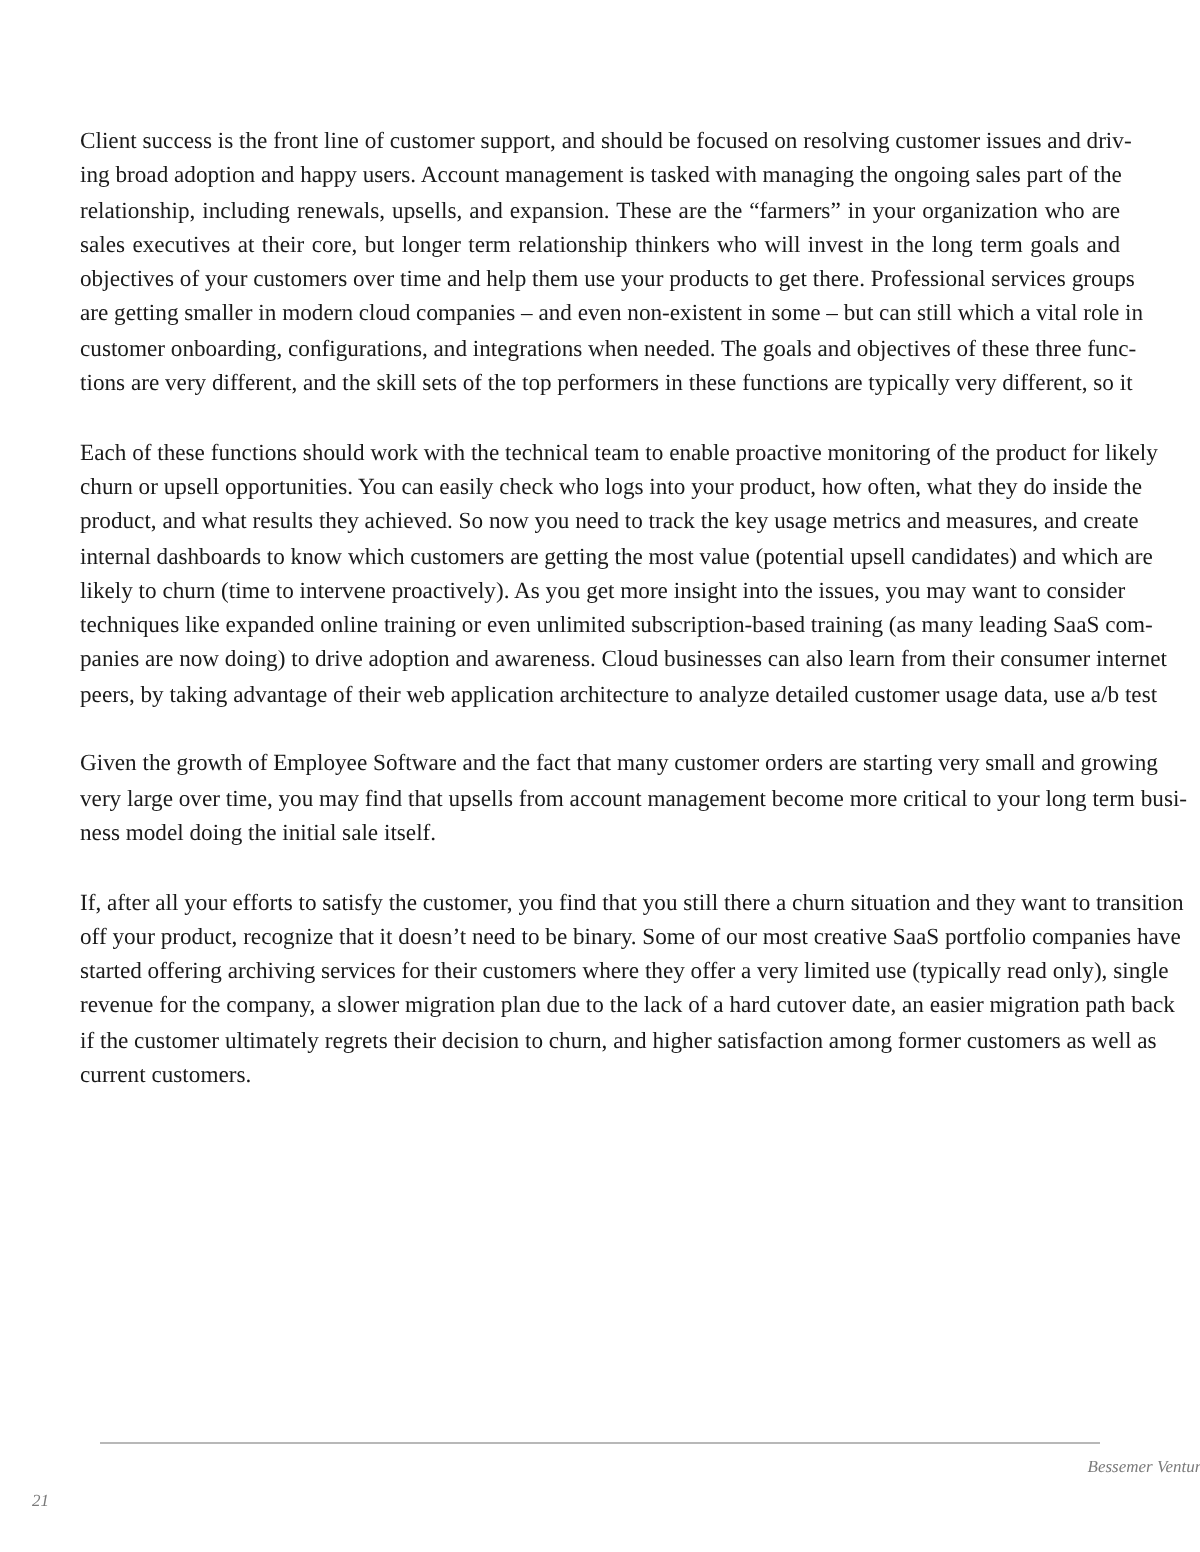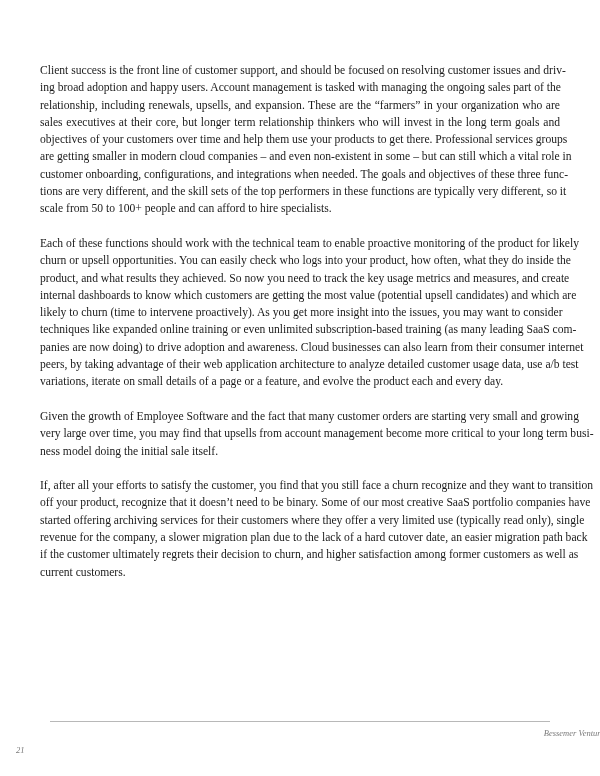--- a/index.html
+++ b/index.html
@@ -26,40 +26,38 @@
   <div class="content">
     <p>
       <span class="line">Client success is the front line of customer support, and should be focused on resolving customer issues and driv-</span>
       <span class="line">ing broad adoption and happy users.  Account management is tasked with managing the ongoing sales part of the</span>
       <span class="line">relationship, including renewals, upsells, and expansion. These are the “farmers” in your organization who are</span>
       <span class="line">sales executives at their core, but longer term relationship thinkers who will invest in the long term goals and</span>
       <span class="line">objectives of your customers over time and help them use your products to get there. Professional services groups</span>
       <span class="line">are getting smaller in modern cloud companies – and even non-existent in some – but can still which a vital role in</span>
       <span class="line">customer onboarding, configurations, and integrations when needed. The goals and objectives of these three func-</span>
       <span class="line">tions are very different, and the skill sets of the top performers in these functions are typically very different, so it</span>
-      <span class="line last">scale from 50 to 100+ people and can afford to hire specialists.</span>
     </p>
     <p>
       <span class="line">Each of these functions should work with the technical team to enable proactive monitoring of the product for likely</span>
       <span class="line">churn or upsell opportunities. You can easily check who logs into your product, how often, what they do inside the</span>
       <span class="line">product, and what results they achieved. So now you need to track the key usage metrics and measures, and create</span>
       <span class="line">internal dashboards to know which customers are getting the most value (potential upsell candidates) and which are</span>
       <span class="line">likely to churn (time to intervene proactively). As you get more insight into the issues, you may want to consider</span>
       <span class="line">techniques like expanded online training or even unlimited subscription-based training (as many leading SaaS com-</span>
       <span class="line">panies are now doing) to drive adoption and awareness. Cloud businesses can also learn from their consumer internet</span>
       <span class="line">peers, by taking advantage of their web application architecture to analyze detailed customer usage data, use a/b test</span>
-      <span class="line last">variations, iterate on small details of a page or a feature, and evolve the product each and every day.</span>
     </p>
     <p>
       <span class="line">Given the growth of Employee Software and the fact that many customer orders are starting very small and growing</span>
       <span class="line">very large over time, you may find that upsells from account management become more critical to your long term busi-</span>
       <span class="line last">ness model doing the initial sale itself.</span>
     </p>
     <p>
-      <span class="line">If, after all your efforts to satisfy the customer, you find that you still face a churn recognize and they want to transition</span>
+      <span class="line">If, after all your efforts to satisfy the customer, you find that you still there a churn situation and they want to transition</span>
       <span class="line">off your product, recognize that it doesn’t need to be binary. Some of our most creative SaaS portfolio companies have</span>
       <span class="line">started offering archiving services for their customers where they offer a very limited use  (typically read only), single</span>
       <span class="line">revenue for the company, a slower migration plan due to the lack of a hard cutover date, an easier migration path back</span>
       <span class="line">if the customer ultimately regrets their decision to churn, and higher satisfaction among former customers as well as</span>
       <span class="line last">current customers.</span>
     </p>
   </div>
 
   <div class="rule"></div>
   <div class="footer-org">Bessemer Venture Partners</div>

